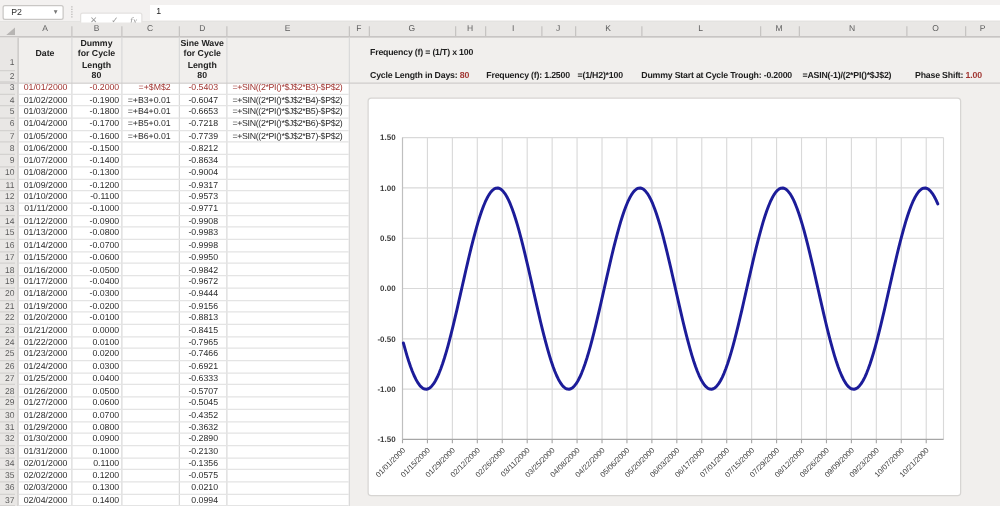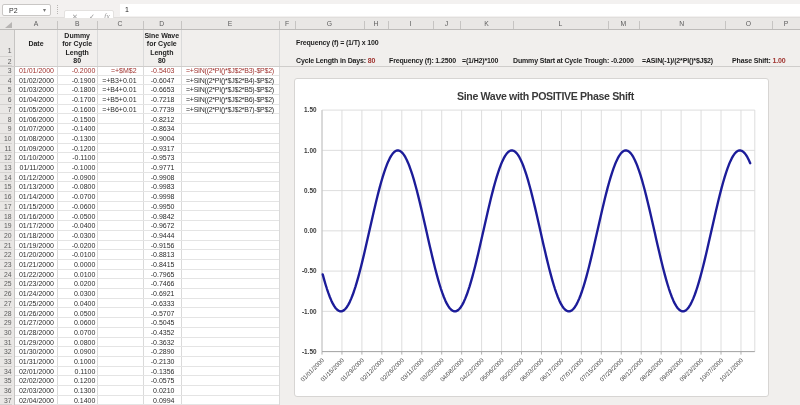--- a/index.html
+++ b/index.html
@@ -173,21 +173,20 @@
 <div class="drow" style="top:327.9px"><span class="cA" style="color:#2b2b2b">01/28/2000</span><span class="cB" style="color:#2b2b2b">0.0700</span><span class="cC" style="color:#2b2b2b"></span><span class="cD" style="color:#2b2b2b">-0.4352</span><span class="cE" style="color:#2b2b2b"></span></div>
 <div class="drow" style="top:337.6px"><span class="cA" style="color:#2b2b2b">01/29/2000</span><span class="cB" style="color:#2b2b2b">0.0800</span><span class="cC" style="color:#2b2b2b"></span><span class="cD" style="color:#2b2b2b">-0.3632</span><span class="cE" style="color:#2b2b2b"></span></div>
 <div class="drow" style="top:347.3px"><span class="cA" style="color:#2b2b2b">01/30/2000</span><span class="cB" style="color:#2b2b2b">0.0900</span><span class="cC" style="color:#2b2b2b"></span><span class="cD" style="color:#2b2b2b">-0.2890</span><span class="cE" style="color:#2b2b2b"></span></div>
 <div class="drow" style="top:357.0px"><span class="cA" style="color:#2b2b2b">01/31/2000</span><span class="cB" style="color:#2b2b2b">0.1000</span><span class="cC" style="color:#2b2b2b"></span><span class="cD" style="color:#2b2b2b">-0.2130</span><span class="cE" style="color:#2b2b2b"></span></div>
 <div class="drow" style="top:366.7px"><span class="cA" style="color:#2b2b2b">02/01/2000</span><span class="cB" style="color:#2b2b2b">0.1100</span><span class="cC" style="color:#2b2b2b"></span><span class="cD" style="color:#2b2b2b">-0.1356</span><span class="cE" style="color:#2b2b2b"></span></div>
 <div class="drow" style="top:376.4px"><span class="cA" style="color:#2b2b2b">02/02/2000</span><span class="cB" style="color:#2b2b2b">0.1200</span><span class="cC" style="color:#2b2b2b"></span><span class="cD" style="color:#2b2b2b">-0.0575</span><span class="cE" style="color:#2b2b2b"></span></div>
 <div class="drow" style="top:386.1px"><span class="cA" style="color:#2b2b2b">02/03/2000</span><span class="cB" style="color:#2b2b2b">0.1300</span><span class="cC" style="color:#2b2b2b"></span><span class="cD" style="color:#2b2b2b">0.0210</span><span class="cE" style="color:#2b2b2b"></span></div>
 <div class="drow" style="top:395.8px"><span class="cA" style="color:#2b2b2b">02/04/2000</span><span class="cB" style="color:#2b2b2b">0.1400</span><span class="cC" style="color:#2b2b2b"></span><span class="cD" style="color:#2b2b2b">0.0994</span><span class="cE" style="color:#2b2b2b"></span></div>
 
   <div id="chart">
-    <div id="ctitle">Sine Wave with POSITIVE Phase Shift</div>
     <svg width="475.3" height="318.8" viewBox="0 0 475.3 318.8" style="position:absolute;left:0;top:0">
 <line x1="27.0" y1="31.10" x2="459.8" y2="31.10" stroke="#d9d9d9" stroke-width="0.9"></line>
 <line x1="27.0" y1="71.35" x2="459.8" y2="71.35" stroke="#d9d9d9" stroke-width="0.9"></line>
 <line x1="27.0" y1="111.60" x2="459.8" y2="111.60" stroke="#d9d9d9" stroke-width="0.9"></line>
 <line x1="27.0" y1="151.85" x2="459.8" y2="151.85" stroke="#d9d9d9" stroke-width="0.9"></line>
 <line x1="27.0" y1="192.10" x2="459.8" y2="192.10" stroke="#d9d9d9" stroke-width="0.9"></line>
 <line x1="27.0" y1="232.35" x2="459.8" y2="232.35" stroke="#d9d9d9" stroke-width="0.9"></line>
 <line x1="27.0" y1="272.60" x2="459.8" y2="272.60" stroke="#d9d9d9" stroke-width="0.9"></line>
 <line x1="27.00" y1="31.1" x2="27.00" y2="272.6" stroke="#d9d9d9" stroke-width="0.9"></line>
 <line x1="27.00" y1="272.6" x2="27.00" y2="275.6" stroke="#a6a6a6" stroke-width="0.9"></line>

